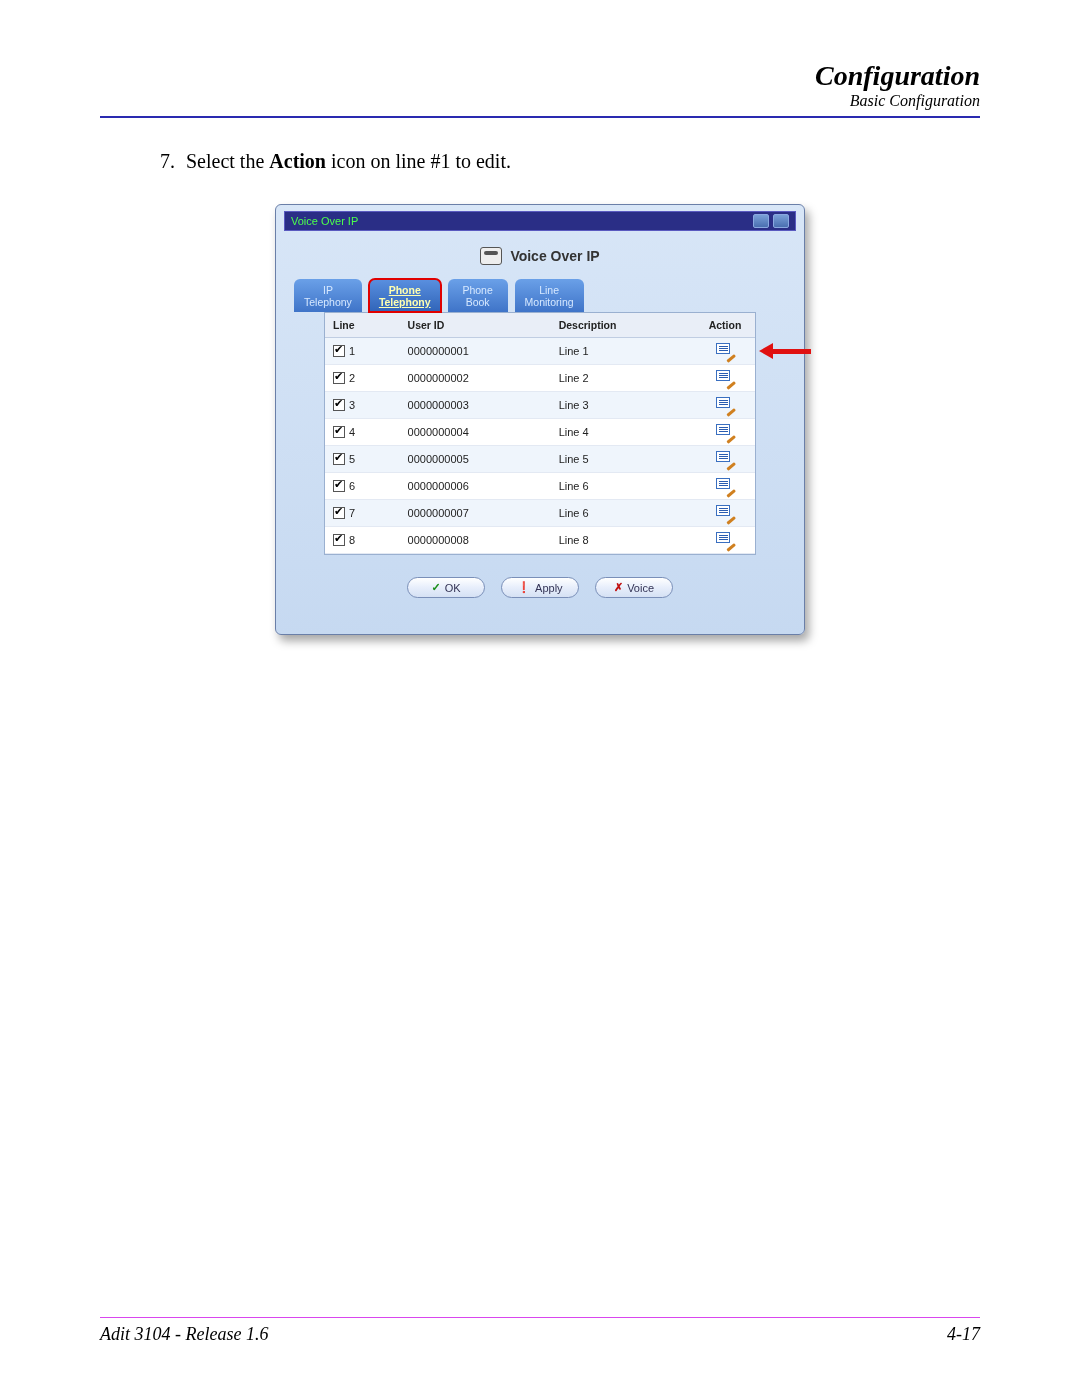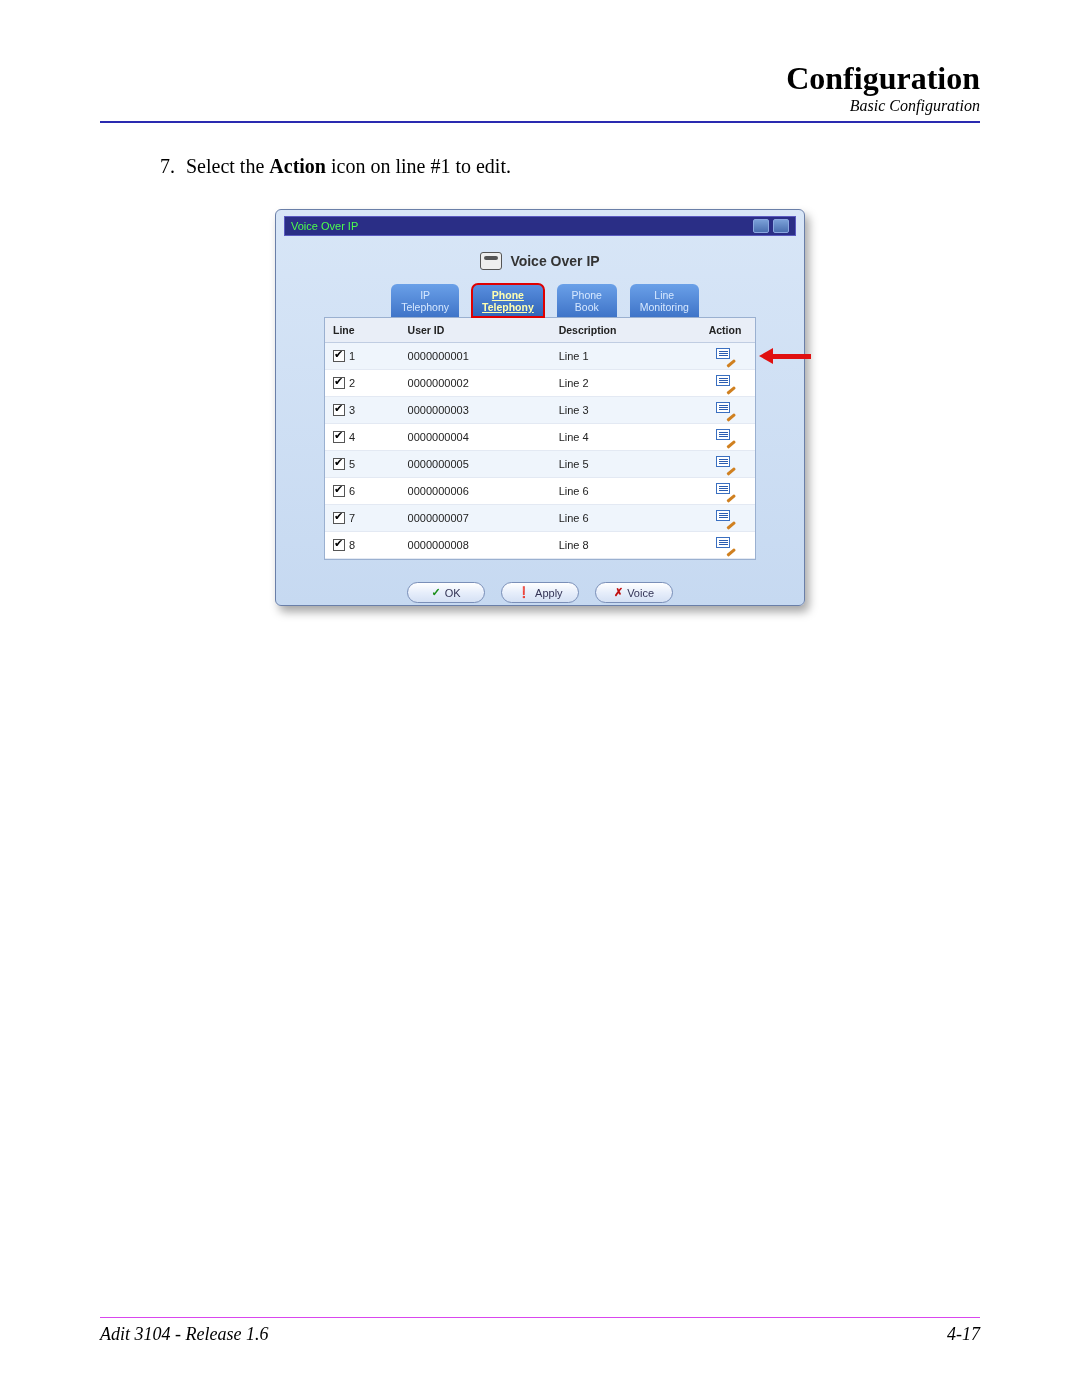--- a/index.html
+++ b/index.html
@@ -15,21 +15,22 @@
     position: absolute;
     left: 100px;
     top: 60px;
     width: 880px;
   }
   .header-block {
     text-align: right;
     margin-bottom: 6px;
   }
   .chapter-title {
-    font-size: 32px;
+    font-size: 28px;
+    font-style: italic;
     font-weight: bold;
   }
   .section-title {
     font-size: 16px;
     font-style: italic;
   }
   .hr {
     border: none;
     border-top: 2px solid #2a2ab0;
     margin: 6px 0 28px 0;
@@ -46,21 +47,21 @@
   
   .shot {
     width: 530px;
     margin: 28px auto 0 auto;
   }
   .window {
     background: linear-gradient(#d8e6f7, #c6d9f1);
     border: 1px solid #6a7fa8;
     border-radius: 6px;
     box-shadow: 4px 6px 10px rgba(0,0,0,0.35);
-    padding: 6px 8px 2px 8px;
+    padding: 6px 8px 36px 8px;
     font-family: Verdana, Arial, sans-serif;
   }
   .crumb-bar {
     background: #2a2e86;
     color: #4cff4c;
     font-size: 11px;
     padding: 2px 6px;
     border: 1px solid #5a5ac0;
     display: flex;
     justify-content: space-between;
@@ -83,23 +84,22 @@
   .phone-ic {
     width:22px; height:18px; border:1.5px solid #555; border-radius:3px;
     display:inline-block; position:relative; background:#eee;
   }
   .phone-ic::before{
     content:""; position:absolute; left:3px; top:3px; width:14px; height:4px;
     background:#555; border-radius:2px;
   }
   .tabs {
     display: flex;
-    gap: 13px;
+    gap: 7px;
     margin-left: 10px;
-    justify-content: center;
   }
   .tab {
     background: linear-gradient(#6aa0e8, #3f74c8);
     color: #d6e8ff;
     font-size: 10.5px;
     text-align: center;
     padding: 5px 10px 4px 10px;
     border-top-left-radius: 6px;
     border-top-right-radius: 6px;
     line-height: 1.15;

